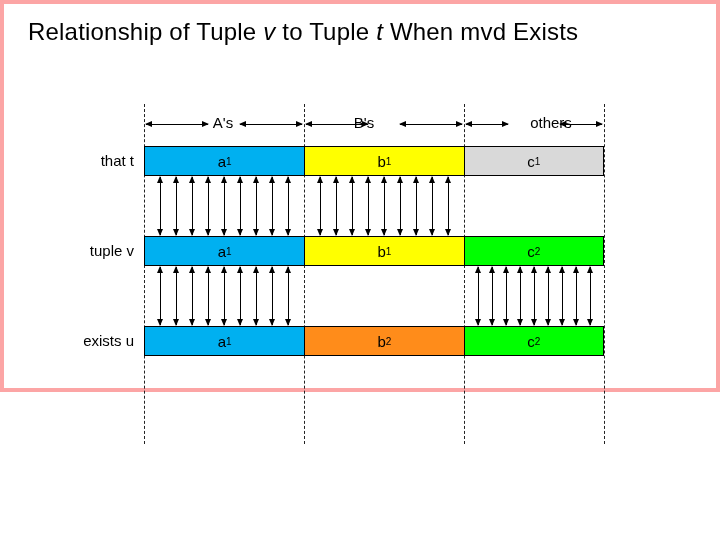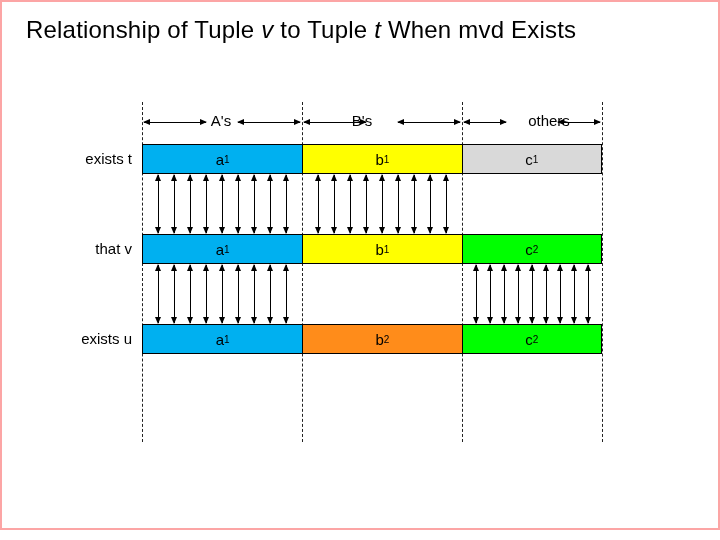--- a/index.html
+++ b/index.html
@@ -1,19 +1,19 @@
 <!DOCTYPE html>
 <html><head>
 <meta charset="utf-8">
 <style>
   * { box-sizing: border-box; margin: 0; padding: 0; }
   html, body { width: 720px; height: 540px; font-family: Arial, Helvetica, sans-serif; background: #fff; }
   .slide {
-    width: 720px; height: 530px; position: relative;
-    border: 2px solid #fca5a5;
+    width: 720px; height: 392px; position: relative;
+    border: 4px solid #fca5a5;
   }
   .title {
     font-size: 24px;
     padding: 14px 20px 8px 24px;
     color: #000;
     font-weight: normal;
     letter-spacing: 0.2px;
   }
   .title .italic { font-style: italic; }
   .diagram-area {
@@ -167,37 +167,37 @@
     <div class="arrow-h" style="left:236px;width:62px"></div>
 
     <div class="arrow-h" style="left:302px;width:62px"></div>
     <div class="col-header" style="left:345px;width:30px">B's</div>
     <div class="arrow-h" style="left:396px;width:62px"></div>
 
     <div class="arrow-h" style="left:462px;width:42px"></div>
     <div class="col-header" style="left:522px;width:50px">others</div>
     <div class="arrow-h" style="left:556px;width:42px"></div>
 
-    <div class="row-label" style="top:68px;left:40px">exists t</div>
+    <div class="row-label" style="top:68px;left:40px">that t</div>
     <div class="tuple-row" style="top:62px">
       <div class="cell c-blue" style="width:160px">
           <span>a</span>
           <sub>1</sub>
         </div>
       <div class="cell c-yellow" style="width:160px">
           <span>b</span>
           <sub>1</sub>
         </div>
       <div class="cell c-gray" style="width:140px">
           <span>c</span>
           <sub>1</sub>
         </div>
     </div>
 
-    <div class="row-label" style="top:158px;left:40px">that v</div>
+    <div class="row-label" style="top:158px;left:40px">tuple v</div>
     <div class="tuple-row" style="top:152px">
       <div class="cell c-blue" style="width:160px">
           <span>a</span>
           <sub>1</sub>
         </div>
       <div class="cell c-yellow" style="width:160px">
           <span>b</span>
           <sub>1</sub>
         </div>
       <div class="cell c-green" style="width:140px">

